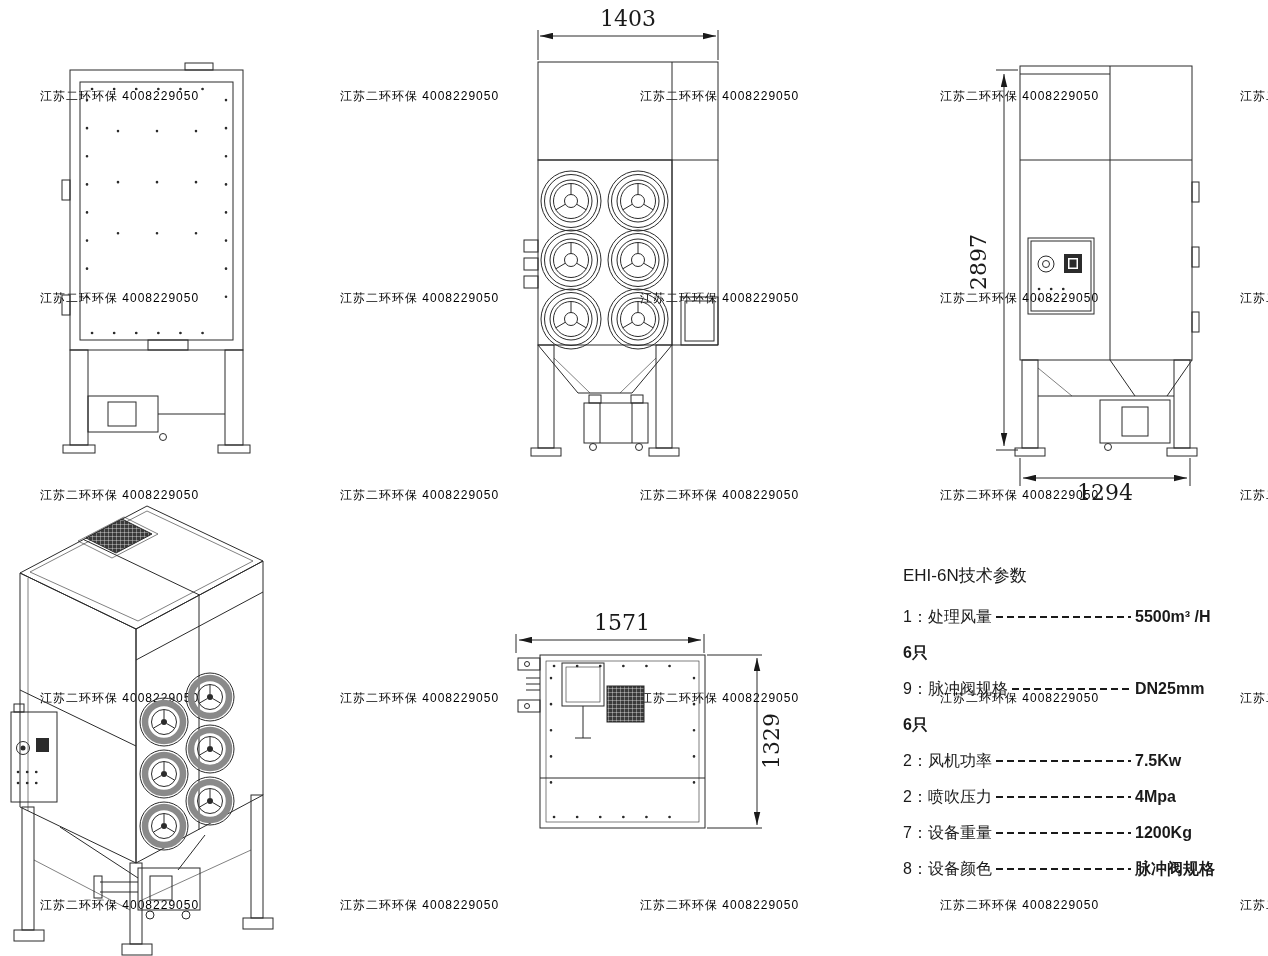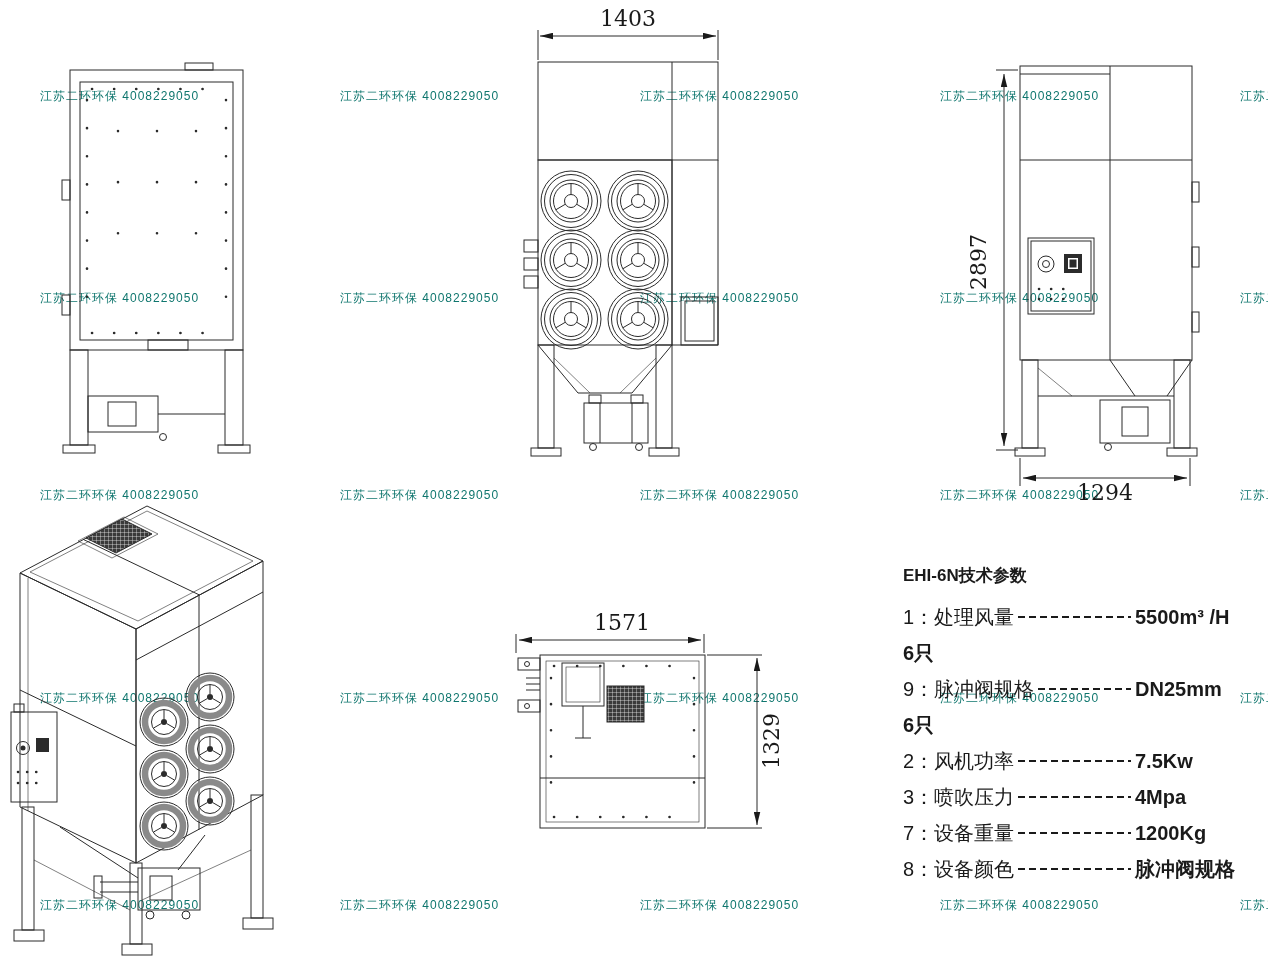--- a/index.html
+++ b/index.html
@@ -2,29 +2,29 @@
 <html><head>
 <meta charset="utf-8">
 <style>
   * { margin:0; padding:0; box-sizing:border-box; }
   html,body { width:1268px; height:956px; }
   body {
     position:relative; background:#ffffff; overflow:hidden;
     font-family:"Liberation Sans", sans-serif; color:#1a1a1a;
   }
   .wm-layer { position:absolute; inset:0; z-index:0; }
-  .wm { position:absolute; color:#0f766e; font-size:12px; white-space:nowrap; letter-spacing:1px; }
+  .wm { position:absolute; color:#000000; font-size:12px; white-space:nowrap; letter-spacing:1px; }
   svg.drawing { position:absolute; left:0; top:0; z-index:1; }
   .s   { stroke:#2b2b2b; fill:none; stroke-width:1; }
   .thin{ stroke:#2b2b2b; fill:none; stroke-width:0.6; }
   .dots{ stroke:#2b2b2b; stroke-width:2.6; stroke-linecap:round; fill:none; }
   .dim { font-family:"DejaVu Serif", serif; font-size:22px; fill:#1a1a1a; }
   .specs { position:absolute; left:903px; top:564px; width:345px; z-index:2; }
-  .specs-title { font-size:17px; margin-bottom:12px; font-weight:bold; }
-  .prow { display:flex; align-items:center; height:36px; font-size:20px; white-space:nowrap; }
+  .specs-title { font-size:17px; margin-bottom:12px; font-weight:normal; }
+  .prow { display:flex; align-items:center; height:36px; font-size:16px; white-space:nowrap; }
   .plabel-wrap { display:flex; align-items:center; width:232px; }
   .dashes { flex:1; height:2px; margin:0 4px;
     background:repeating-linear-gradient(to right,#1a1a1a 0 7px,transparent 7px 11px); }
   .pvalue { white-space:nowrap;font-weight:bold; }
 </style>
 </head>
 <body>
 
 <div class="wm-layer">
     <span class="wm" style="left: 40px; top: 88px;">江苏二环环保 4008229050</span>
@@ -326,21 +326,21 @@
       </div>
       <div class="prow">
         <span class="plabel-wrap">
           <span class="plabel">2：风机功率</span>
           <span class="dashes"></span>
         </span>
         <span class="pvalue">7.5Kw</span>
       </div>
       <div class="prow">
         <span class="plabel-wrap">
-          <span class="plabel">3：喷吹压力</span>
+          <span class="plabel">2：喷吹压力</span>
           <span class="dashes"></span>
         </span>
         <span class="pvalue">4Mpa</span>
       </div>
       <div class="prow">
         <span class="plabel-wrap">
           <span class="plabel">7：设备重量</span>
           <span class="dashes"></span>
         </span>
         <span class="pvalue">1200Kg</span>

